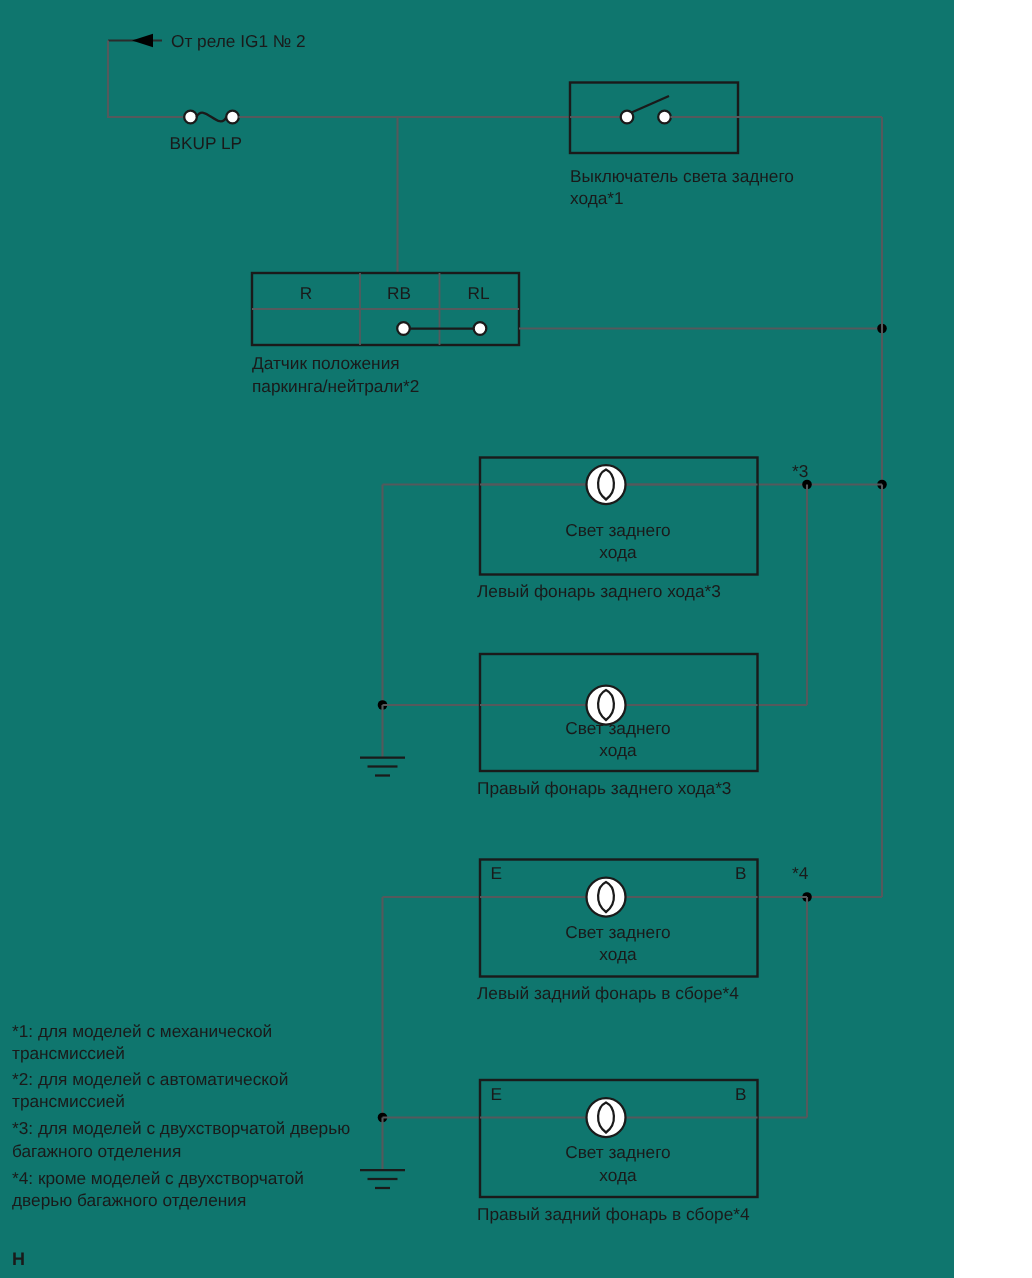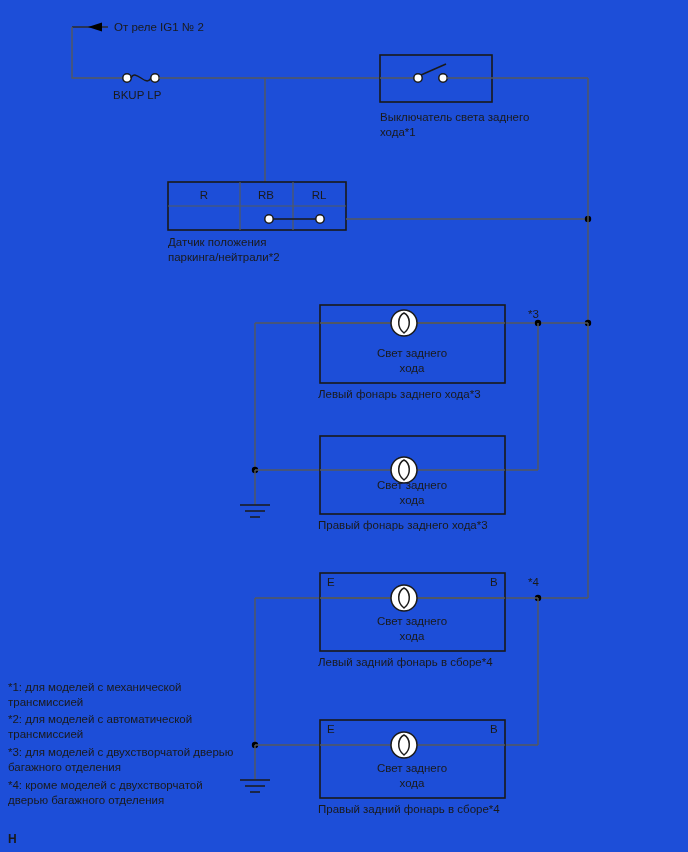--- a/index.html
+++ b/index.html
@@ -6,23 +6,23 @@
     margin: 0;
     padding: 0;
     background: #ffffff;
   }
   body {
     font-family: "Liberation Sans", sans-serif;
     color: #000000;
   }
   #page {
     position: relative;
-    width: 688px;
+    width: 636px;
     height: 852px;
-    background: #1d4ed8;
+    background: #0f766e;
     overflow: hidden;
     text-decoration: underline;
   }
   svg.diagram {
     position: absolute;
     left: 0;
     top: 0;
     width: 688px;
     height: 852px;
   }

